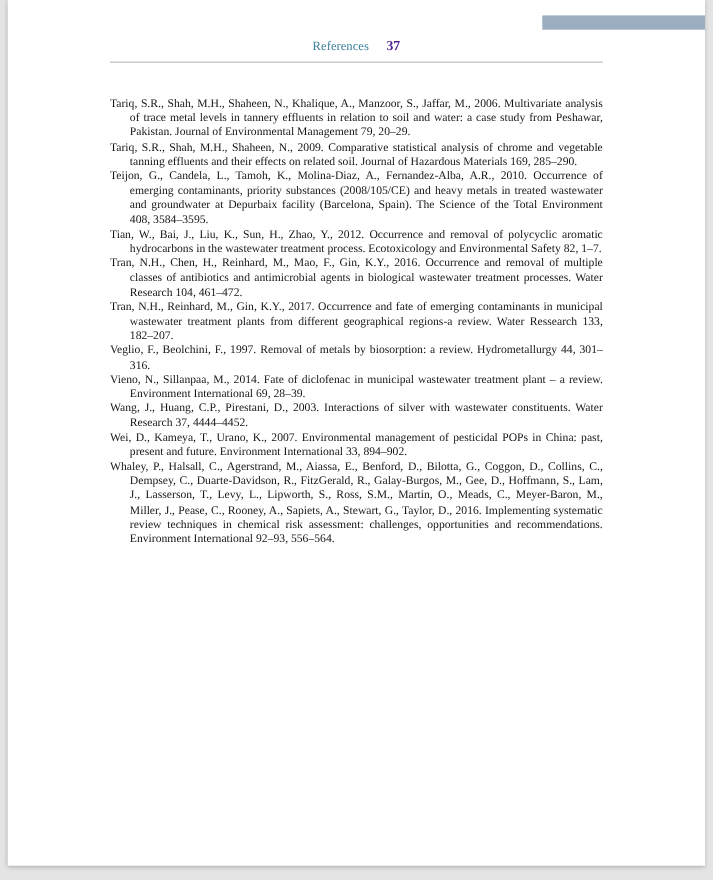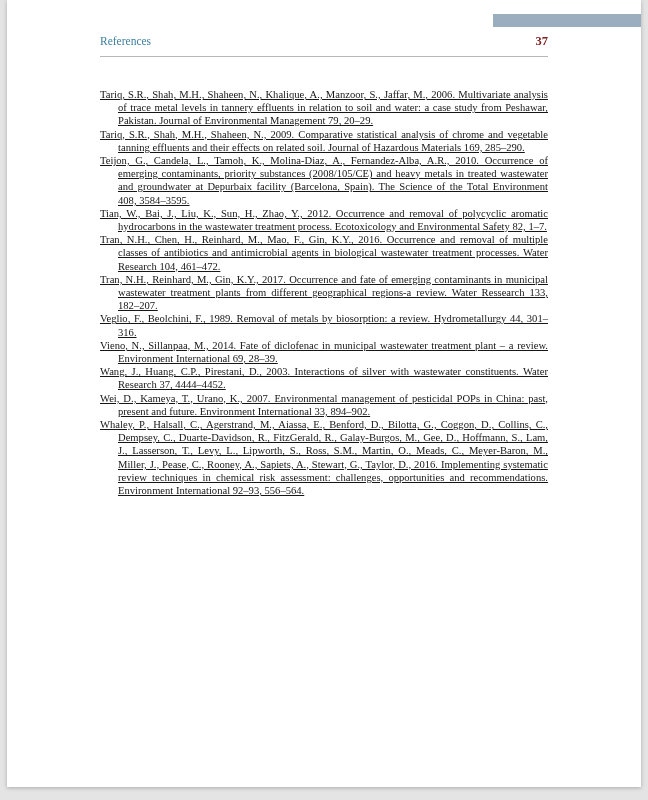--- a/index.html
+++ b/index.html
@@ -28,31 +28,31 @@
     height: 13px;
     background: #9aaebf;
     z-index: 2;
   }
   .header-row {
     position: absolute;
     left: 93px;
     top: 34px;
     width: 448px;
     display: flex;
-    justify-content: space-between;
+    justify-content: center;
     align-items: baseline;
     gap: 16px;
   }
   .section-title {
     color: #3d7f9d;
     font-size: 11.5px;
     font-family: "Liberation Serif", serif;
   }
   .page-number {
-    color: #7f1d1d;
+    color: #4c1d95;
     font-size: 12.5px;
     font-weight: bold;
     font-family: "Liberation Serif", serif;
   }
   .header-rule {
     position: absolute;
     left: 93px;
     top: 56px;
     width: 448px;
     border-top: 1px solid #b7b7b7;
@@ -65,39 +65,38 @@
     width: 448px;
   }
   .ref {
     margin: 0;
     font-size: 10.6px;
     line-height: 13.2px;
     text-align: justify;
     padding-left: 18px;
     text-indent: -18px;
     color: #161616;
-    text-decoration: underline;
   }
 </style>
 </head>
 <body>
 
 <div class="page">
   <div class="accent-bar" style="background: rgb(154, 174, 191);"></div>
   <div class="header-row">
     <span class="section-title" style="color: rgb(61, 127, 157);">References</span>
     <span class="page-number">37</span>
   </div>
   <div class="header-rule"></div>
   <div class="refs">
       <p class="ref">Tariq, S.R., Shah, M.H., Shaheen, N., Khalique, A., Manzoor, S., Jaffar, M., 2006. Multivariate analysis of trace metal levels in tannery effluents in relation to soil and water: a case study from Peshawar, Pakistan. Journal of Environmental Management 79, 20–29.</p>
       <p class="ref">Tariq, S.R., Shah, M.H., Shaheen, N., 2009. Comparative statistical analysis of chrome and vegetable tanning effluents and their effects on related soil. Journal of Hazardous Materials 169, 285–290.</p>
       <p class="ref">Teijon, G., Candela, L., Tamoh, K., Molina-Diaz, A., Fernandez-Alba, A.R., 2010. Occurrence of emerging contaminants, priority substances (2008/105/CE) and heavy metals in treated wastewater and groundwater at Depurbaix facility (Barcelona, Spain). The Science of the Total Environment 408, 3584–3595.</p>
       <p class="ref">Tian, W., Bai, J., Liu, K., Sun, H., Zhao, Y., 2012. Occurrence and removal of polycyclic aromatic hydrocarbons in the wastewater treatment process. Ecotoxicology and Environmental Safety 82, 1–7.</p>
       <p class="ref">Tran, N.H., Chen, H., Reinhard, M., Mao, F., Gin, K.Y., 2016. Occurrence and removal of multiple classes of antibiotics and antimicrobial agents in biological wastewater treatment processes. Water Research 104, 461–472.</p>
       <p class="ref">Tran, N.H., Reinhard, M., Gin, K.Y., 2017. Occurrence and fate of emerging contaminants in municipal wastewater treatment plants from different geographical regions-a review. Water Ressearch 133, 182–207.</p>
-      <p class="ref">Veglio, F., Beolchini, F., 1989. Removal of metals by biosorption: a review. Hydrometallurgy 44, 301–316.</p>
+      <p class="ref">Veglio, F., Beolchini, F., 1997. Removal of metals by biosorption: a review. Hydrometallurgy 44, 301–316.</p>
       <p class="ref">Vieno, N., Sillanpaa, M., 2014. Fate of diclofenac in municipal wastewater treatment plant – a review. Environment International 69, 28–39.</p>
       <p class="ref">Wang, J., Huang, C.P., Pirestani, D., 2003. Interactions of silver with wastewater constituents. Water Research 37, 4444–4452.</p>
       <p class="ref">Wei, D., Kameya, T., Urano, K., 2007. Environmental management of pesticidal POPs in China: past, present and future. Environment International 33, 894–902.</p>
       <p class="ref">Whaley, P., Halsall, C., Agerstrand, M., Aiassa, E., Benford, D., Bilotta, G., Coggon, D., Collins, C., Dempsey, C., Duarte-Davidson, R., FitzGerald, R., Galay-Burgos, M., Gee, D., Hoffmann, S., Lam, J., Lasserson, T., Levy, L., Lipworth, S., Ross, S.M., Martin, O., Meads, C., Meyer-Baron, M., Miller, J., Pease, C., Rooney, A., Sapiets, A., Stewart, G., Taylor, D., 2016. Implementing systematic review techniques in chemical risk assessment: challenges, opportunities and recommendations. Environment International 92–93, 556–564.</p>
     </div>
 </div>
 
 </body></html>

